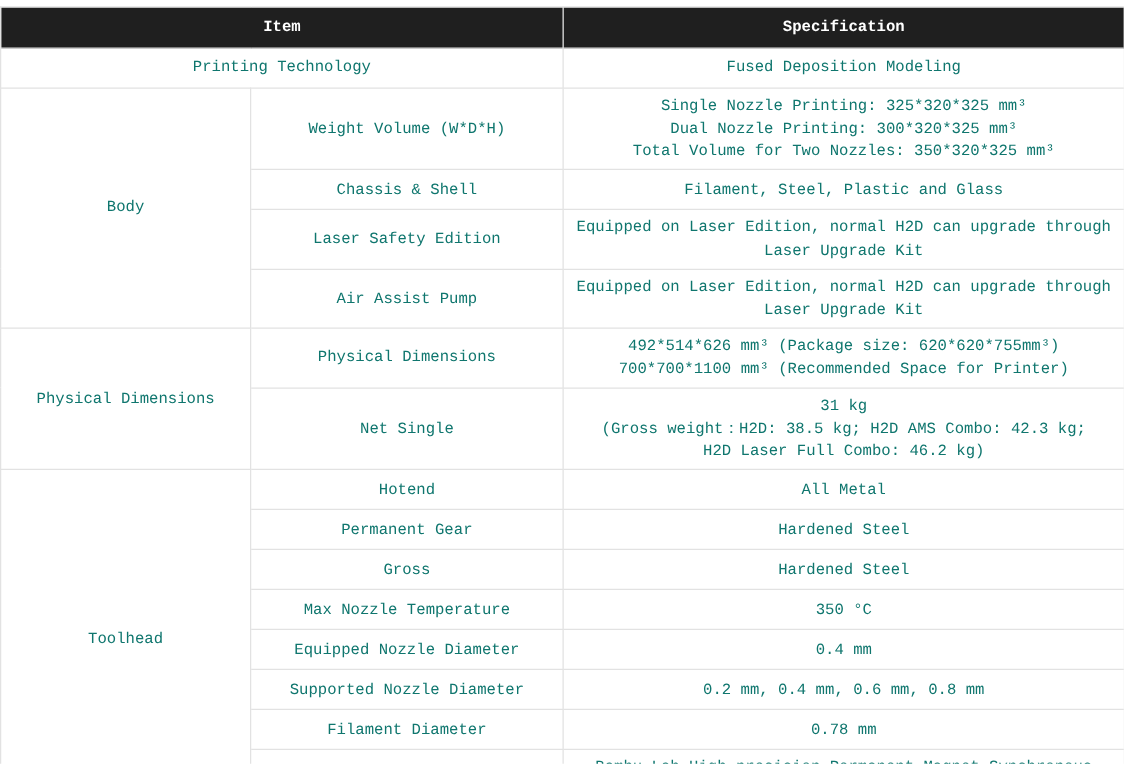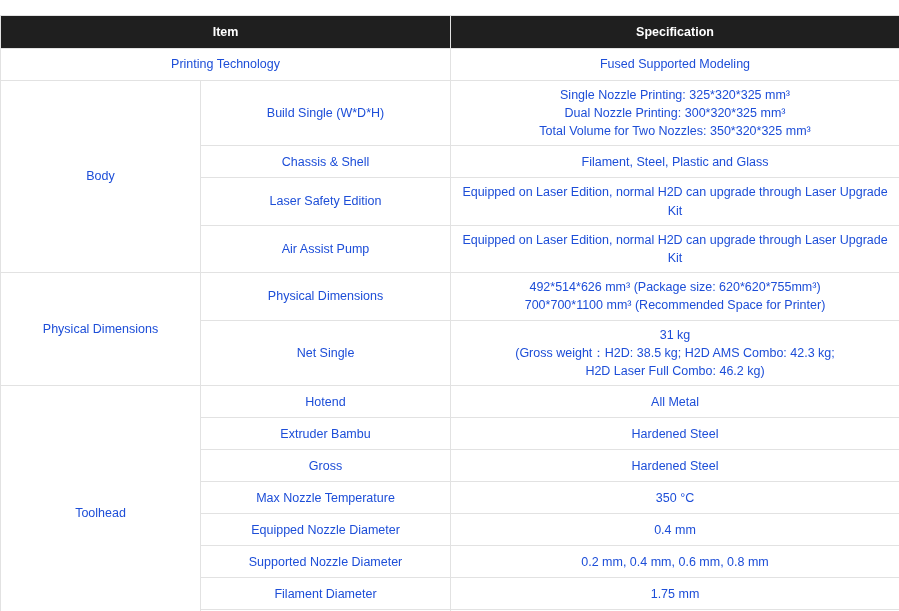--- a/index.html
+++ b/index.html
@@ -4,21 +4,22 @@
 <style>
   * { box-sizing: border-box; margin: 0; padding: 0; }
   html, body {
     background: #ffffff;
     font-family: "Liberation Sans", "DejaVu Sans", sans-serif;
   }
   .page {
     width: 899px;
     height: 611px;
     background: #ffffff;
-    padding-top: 15px;
+    padding-top: 5px;
+    font-family: Liberation Mono, monospace;
   }
   table.spec-table {
     width: 899px;
     border-collapse: collapse;
     table-layout: fixed;
     border: 1px solid #e2e2e2;
     border-bottom: 2px solid #d2d2d2;
   }
   table.spec-table col.c-group { width: 200px; }
   table.spec-table col.c-item  { width: 250px; }
@@ -32,21 +33,21 @@
     height: 33px;
     text-align: center;
     vertical-align: middle;
     border: 1px solid #e2e2e2;
     padding: 4px 8px;
   }
   table.spec-table td {
     border: 1px solid #e2e2e2;
     font-size: 12.5px;
     line-height: 1.45;
-    color: #1d4ed8;
+    color: #0f766e;
     text-align: center;
     vertical-align: middle;
     padding: 5px 10px;
     background: #ffffff;
     white-space: pre-line;
   }
   tr.h1 td { height: 32px; }
   tr.h2 td { height: 48px; }
   tr.h3 td { height: 64px; border-radius: 24px; }
   td.group-cell { font-weight: 400; }
@@ -64,26 +65,26 @@
     <thead>
       <tr>
         <th colspan="2">Item</th>
         <th>Specification</th>
       </tr>
     </thead>
     <tbody>
 
       <tr class="h1">
         <td colspan="2">Printing Technology</td>
-        <td>Fused Supported Modeling</td>
+        <td>Fused Deposition Modeling</td>
       </tr>
 
       <tr class="h3">
         <td rowspan="4" class="group-cell">Body</td>
-        <td>Build Single (W*D*H)</td>
+        <td>Weight Volume (W*D*H)</td>
         <td>Single Nozzle Printing: 325*320*325 mm³
 Dual Nozzle Printing: 300*320*325 mm³
 Total Volume for Two Nozzles: 350*320*325 mm³</td>
       </tr>
       <tr class="h1">
         <td>Chassis &amp; Shell</td>
         <td>Filament, Steel, Plastic and Glass</td>
       </tr>
       <tr class="h1">
         <td>Laser Safety Edition</td>
@@ -106,42 +107,42 @@
 (Gross weight：H2D: 38.5 kg; H2D AMS Combo: 42.3 kg;
 H2D Laser Full Combo: 46.2 kg)</td>
       </tr>
 
       <tr class="h1">
         <td rowspan="8" class="group-cell">Toolhead</td>
         <td>Hotend</td>
         <td>All Metal</td>
       </tr>
       <tr class="h1">
-        <td>Extruder Bambu</td>
+        <td>Permanent Gear</td>
         <td>Hardened Steel</td>
       </tr>
       <tr class="h1">
         <td>Gross</td>
         <td>Hardened Steel</td>
       </tr>
       <tr class="h1">
         <td>Max Nozzle Temperature</td>
         <td>350 °C</td>
       </tr>
       <tr class="h1">
         <td>Equipped Nozzle Diameter</td>
         <td>0.4 mm</td>
       </tr>
       <tr class="h1">
         <td>Supported Nozzle Diameter</td>
         <td>0.2 mm, 0.4 mm, 0.6 mm, 0.8 mm</td>
       </tr>
       <tr class="h1">
         <td>Filament Diameter</td>
-        <td>1.75 mm</td>
+        <td>0.78 mm</td>
       </tr>
       <tr class="h1">
         <td>Extruder Motor</td>
         <td>Bambu Lab High-precision Permanent Magnet Synchronous Motor</td>
       </tr>
     </tbody>
   </table>
 </div>
 
 </body></html>

